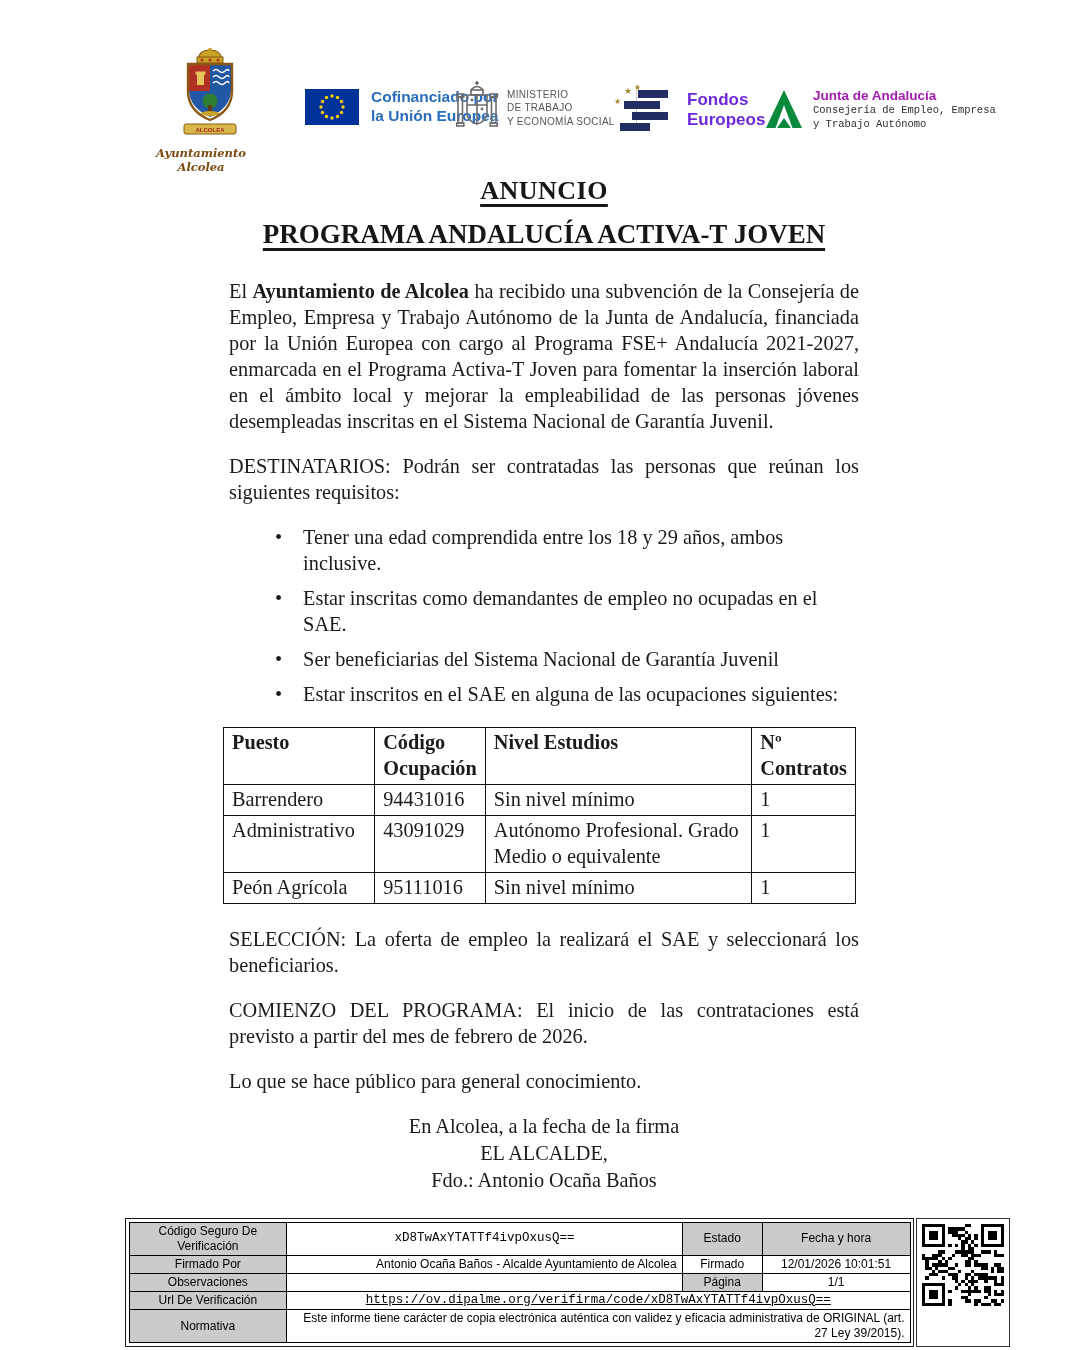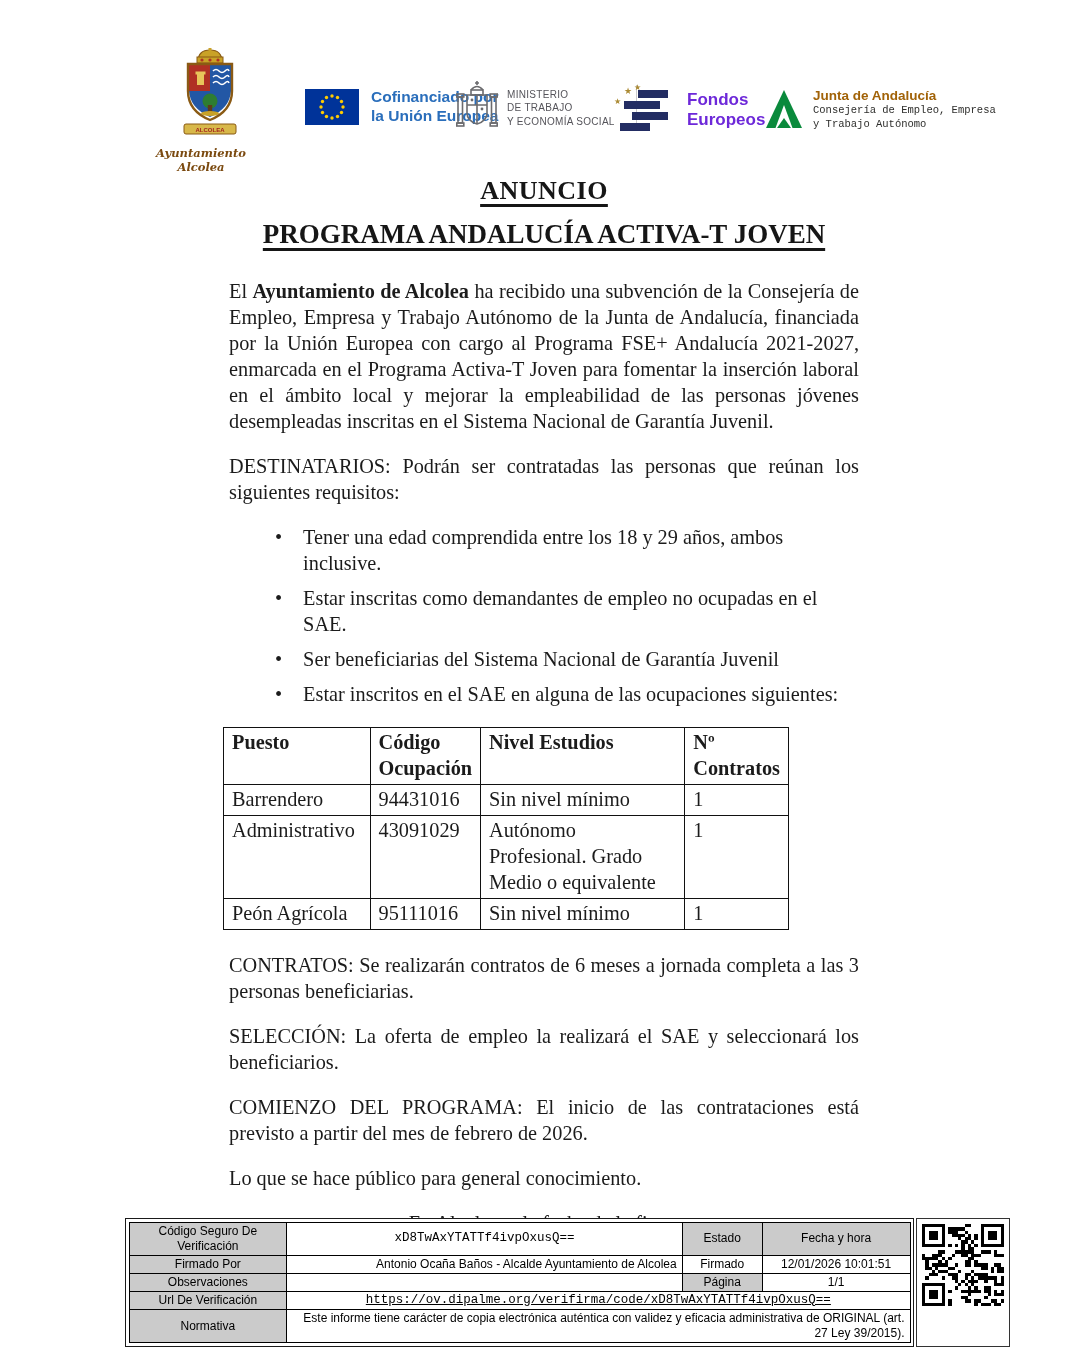--- a/index.html
+++ b/index.html
@@ -16,35 +16,35 @@
   .eu-txt{font-family:"Liberation Sans",sans-serif;font-weight:bold;color:#2a6ebb;
           font-size:15.5px;line-height:1.2;}
   #logo-min{left:456px;top:80px;display:flex;gap:9px;align-items:center;}
   .min-txt{font-family:"Liberation Sans",sans-serif;color:#55545a;font-size:10px;
            line-height:1.35;letter-spacing:.3px;font-weight:500;}
   .vdiv{width:1px;height:46px;background:#c9c9cc;margin-left:12px;}
   #logo-fondos{left:614px;top:84px;display:flex;gap:11px;align-items:center;}
   .fon-txt{font-family:"Liberation Sans",sans-serif;color:#6d28d9;font-size:17px;
            font-weight:600;line-height:1.15;}
   #logo-junta{left:764px;top:88px;display:flex;gap:9px;align-items:flex-start;}
-  .jun-title{font-family:"Liberation Sans",sans-serif;font-weight:bold;color:#a16207;font-size:13.5px;line-height:1.2;}
+  .jun-title{font-family:"Liberation Sans",sans-serif;font-weight:bold;color:#a21caf;font-size:13.5px;line-height:1.2;}
   .jun-sub{font-family:Liberation Mono, monospace;color:#2e2e2c;font-size:10.5px;line-height:1.3;}
 
   
   .content{position:absolute;left:229px;top:176px;width:630px;}
   h1,h2{text-align:center;font-weight:bold;margin:0;color:#161616;}
   h1{font-size:26px;letter-spacing:.5px;margin-bottom:13px;}
   h2{font-size:27px;margin-bottom:28px;}
   .u{text-decoration:underline;text-decoration-thickness:2.5px;text-underline-offset:5px;}
   p{font-size:20.3px;line-height:26px;margin:0 0 19px 0;}
   .just{text-align:justify;}
   .bullets{list-style:none;margin:4px 0 20px 0;padding:0 0 0 46px;}
   .bullets li{display:flex;gap:21px;font-size:20.3px;line-height:26px;margin-bottom:9px;}
   .bullets .marker{flex:0 0 auto;}
-  table.jobs{border-collapse:collapse;width:566px;margin:12px 0 22px -6px;}
+  table.jobs{border-collapse:collapse;width:633px;margin:12px 0 22px -6px;}
   table.jobs th,table.jobs td{border:1.6px solid #111;padding:1px 8px 3px 8px;
       font-size:20.3px;line-height:26px;vertical-align:top;text-align:left;}
   table.jobs th{font-weight:bold;}
   .cell-just{text-align:justify;}
   .signature{text-align:center;font-size:20.3px;line-height:27px;margin-top:12px;}
 
   
   .vf{position:absolute;left:125px;top:1218px;display:flex;align-items:stretch;gap:2px;
       font-family:"Liberation Sans",sans-serif;}
   .vf-wrap{border:1px solid #1a1a1a;padding:2.5px;background:#fff;}
@@ -237,21 +237,20 @@
     </tr>
     <tr>
       <td>Peón Agrícola</td>
       <td>95111016</td>
       <td>Sin nivel mínimo</td>
       <td>1</td>
     </tr>
   </tbody>
     </table>
 
-  <p class="just">CONTRATOS: Se realizarán contratos de 6 meses a jornada completa a las 3 personas beneficiarias.</p>
   <p class="just">SELECCIÓN: La oferta de empleo la realizará el SAE y seleccionará los beneficiarios.</p>
   <p class="just">COMIENZO DEL PROGRAMA: El inicio de las contrataciones está previsto a partir del mes de febrero de 2026.</p>
   <p>Lo que se hace público para general conocimiento.</p>
 
   <div class="signature">
     <div>En Alcolea, a la fecha de la firma</div>
     <div>EL ALCALDE,</div>
     <div>Fdo.: Antonio Ocaña Baños</div>
   </div>
 </div>

